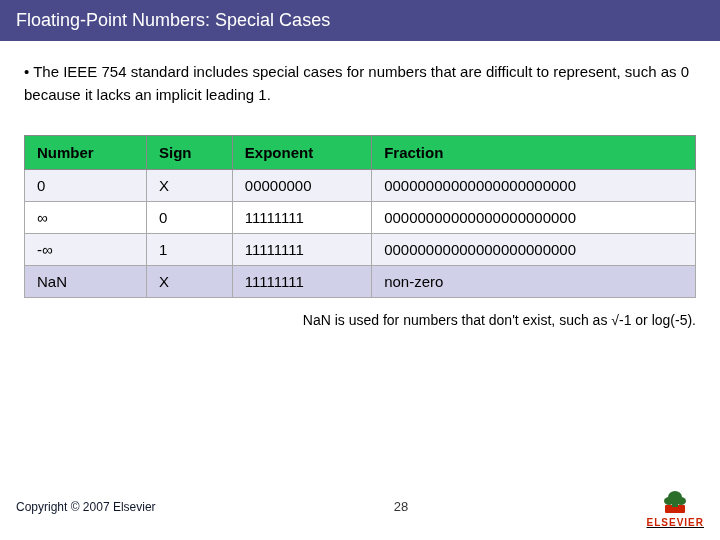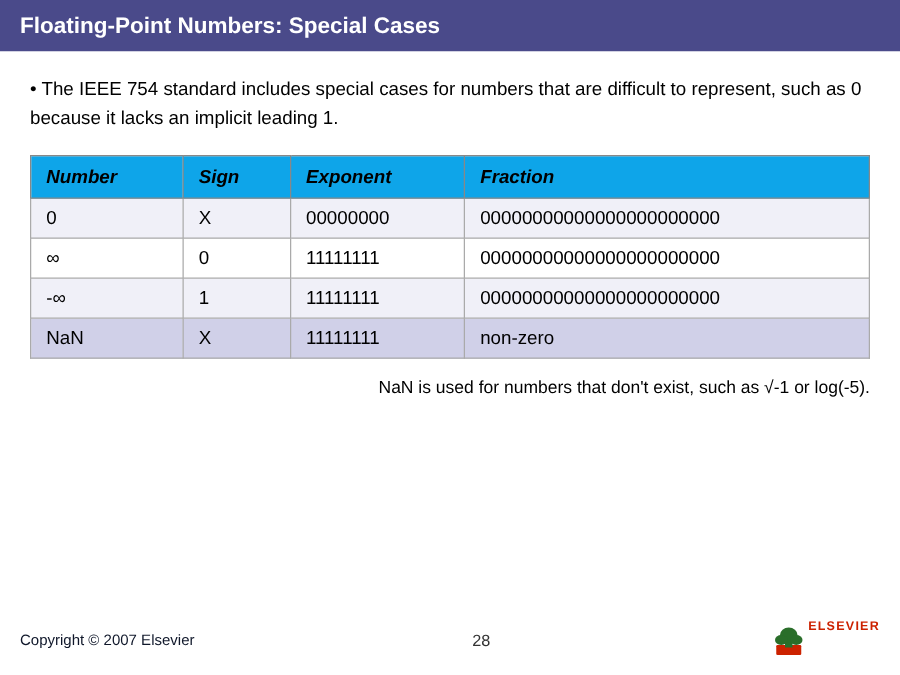--- a/index.html
+++ b/index.html
@@ -11,43 +11,42 @@
       font-family: Arial, sans-serif;
       font-size: 15px;
       color: #000;
       overflow: hidden;
     }
 
     .header {
       background: #4a4a8a;
       color: #fff;
       font-size: 18px;
-      font-weight: bold;
+      font-weight: normal;
       padding: 10px 16px;
     }
 
     .content {
       padding: 20px 24px 10px 24px;
     }
 
     .bullet-text {
       font-size: 15px;
       line-height: 1.5;
-      margin-bottom: 18px;
+      margin-bottom: 29px;
     }
 
     table {
       border-collapse: collapse;
       width: 100%;
       margin-bottom: 14px;
     }
 
     thead tr {
-      background: #0ea5e9;
-      font-style: italic;
+      background: #22c55e;
     }
 
     thead th {
       padding: 8px 12px;
       text-align: left;
       font-weight: bold;
       border: 1px solid #888;
       font-size: 15px;
     }
 
@@ -91,21 +90,23 @@
       color: #0f172a;
     }
 
     .page-num {
       font-size: 13px;
       color: #333;
     }
 
     .elsevier-logo {
       display: flex;
-      align-items: flex-start;
+      flex-direction: column;
+      align-items: center;
+      text-decoration: underline;
     }
 
     .elsevier-tree {
       width: 32px;
       height: 32px;
     }
 
     .elsevier-text {
       font-size: 10px;
       font-weight: bold;

